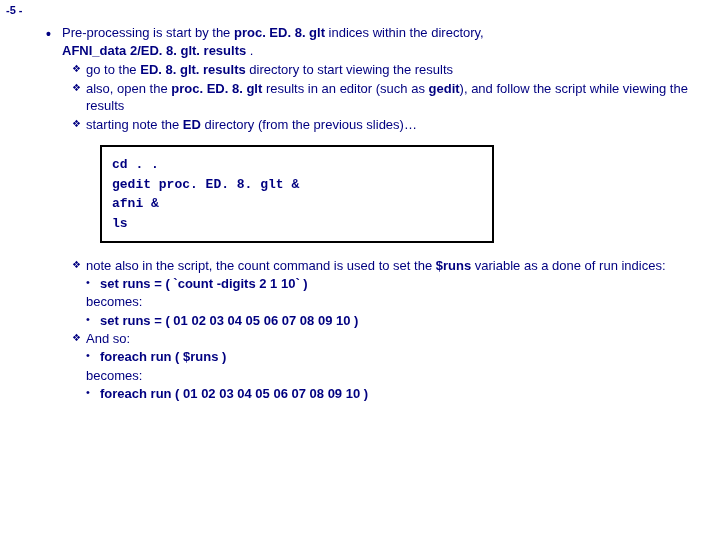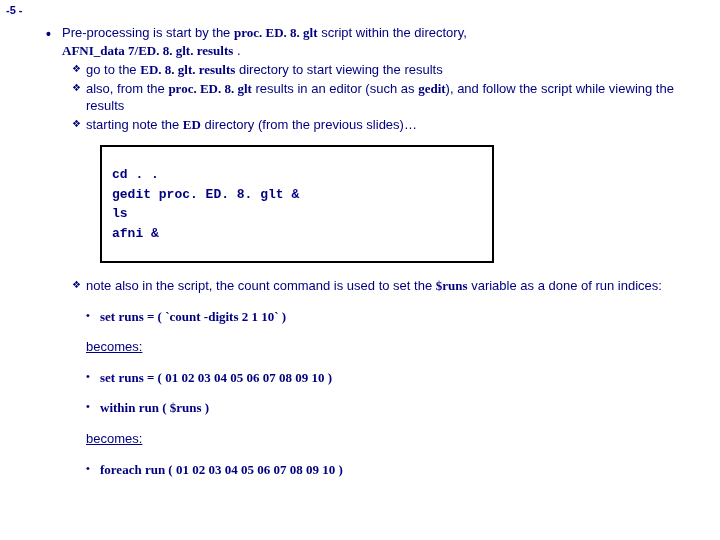--- a/index.html
+++ b/index.html
@@ -37,21 +37,21 @@
     left: -16px;
     top: 2px;
     font-weight: bold;
     font-size: 14px;
   }
   .main-item {
     position: relative;
     line-height: 1.35;
   }
   .mono {
-    font-family: Liberation Serif, serif;
+    font-family: Liberation Sans, sans-serif;
     font-weight: bold;
   }
   .sub-list {
     margin-top: 2px;
     margin-left: 10px;
   }
   .sub-item {
     position: relative;
     padding-left: 14px;
     line-height: 1.35;
@@ -61,101 +61,103 @@
     content: "❖";
     position: absolute;
     left: 0;
     top: 1px;
     font-size: 10px;
     color: #000080;
   }
   .code-box {
     border: 2px solid #000000;
     margin: 12px 0 14px 38px;
-    padding: 18px 10px;
+    padding: 8px 10px;
     width: 370px;
     line-height: 1.5;
   }
   .code-box div {
     font-family: "Courier New", monospace;
     font-weight: bold;
     font-size: 13px;
     color: #000080;
   }
   .note-block {
     margin-left: 10px;
   }
   .inner-bullet {
     position: relative;
     padding-left: 28px;
     line-height: 1.35;
-    margin: 13px 0;
+    margin: 0 0;
   }
   .inner-bullet::before {
     content: "•";
     position: absolute;
     left: 14px;
     top: 0;
     font-size: 11px;
     color: #000080;
   }
   .plain-line {
     padding-left: 14px;
     line-height: 1.35;
     margin: 1px 0;
-    text-decoration: underline;
   }
 </style>
 </head>
 <body>
 
 <div class="page">
   <div class="pagenum">-5 -</div>
 
   <div class="content">
     <span class="top-bullet">•</span>
 
     <div class="main-item">
-      <span>Pre-processing is start by the </span><span class="mono">proc. ED. 8. glt</span><span> script within the directory,</span><br>
-      <span class="mono">AFNI_data 7/ED. 8. glt. results</span><span> .</span>
+      <span>Pre-processing is start by the </span><span class="mono">proc. ED. 8. glt</span><span> indices within the directory,</span><br>
+      <span class="mono">AFNI_data 2/ED. 8. glt. results</span><span> .</span>
     </div>
 
     <div class="sub-list">
       <div class="sub-item">
         <span>go to the </span><span class="mono">ED. 8. glt. results</span><span> directory to start viewing the results</span>
       </div>
       <div class="sub-item">
-        <span>also, from the </span><span class="mono">proc. ED. 8. glt</span><span> results in an editor (such as </span><span class="mono">gedit</span><span>), and follow the script while viewing the results</span>
+        <span>also, open the </span><span class="mono">proc. ED. 8. glt</span><span> results in an editor (such as </span><span class="mono">gedit</span><span>), and follow the script while viewing the results</span>
       </div>
       <div class="sub-item">
         <span>starting note the </span><span class="mono">ED</span><span> directory (from the previous slides)…</span>
       </div>
     </div>
 
     <div class="code-box">
       <div>cd . .</div>
       <div>gedit proc. ED. 8. glt &amp;</div>
+      <div>afni &amp;</div>
       <div>ls</div>
-      <div>afni &amp;</div>
     </div>
 
     <div class="note-block">
       <div class="sub-item">
         <span>note also in the script, the count command is used to set the </span><span class="mono">$runs</span><span> variable as a done of run indices:</span>
       </div>
       <div class="inner-bullet">
         <span class="mono">set runs = ( `count -digits 2 1 10` )</span>
       </div>
       <div class="plain-line">becomes:</div>
       <div class="inner-bullet">
         <span class="mono">set runs = ( 01 02 03 04 05 06 07 08 09 10 )</span>
       </div>
 
+      <div class="sub-item">
+        <span>And so:</span>
+      </div>
       <div class="inner-bullet">
-        <span class="mono">within run ( $runs )</span>
+        <span class="mono">foreach run ( $runs )</span>
       </div>
       <div class="plain-line">becomes:</div>
       <div class="inner-bullet">
         <span class="mono">foreach run ( 01 02 03 04 05 06 07 08 09 10 )</span>
       </div>
     </div>
 
   </div>
 </div>
 

